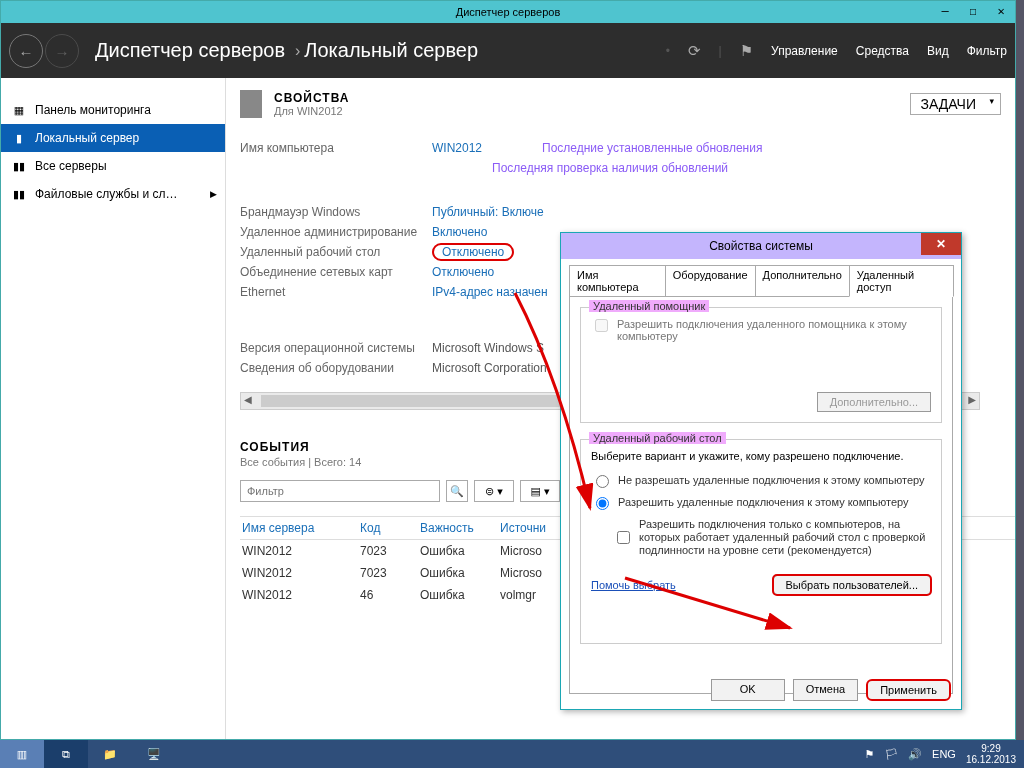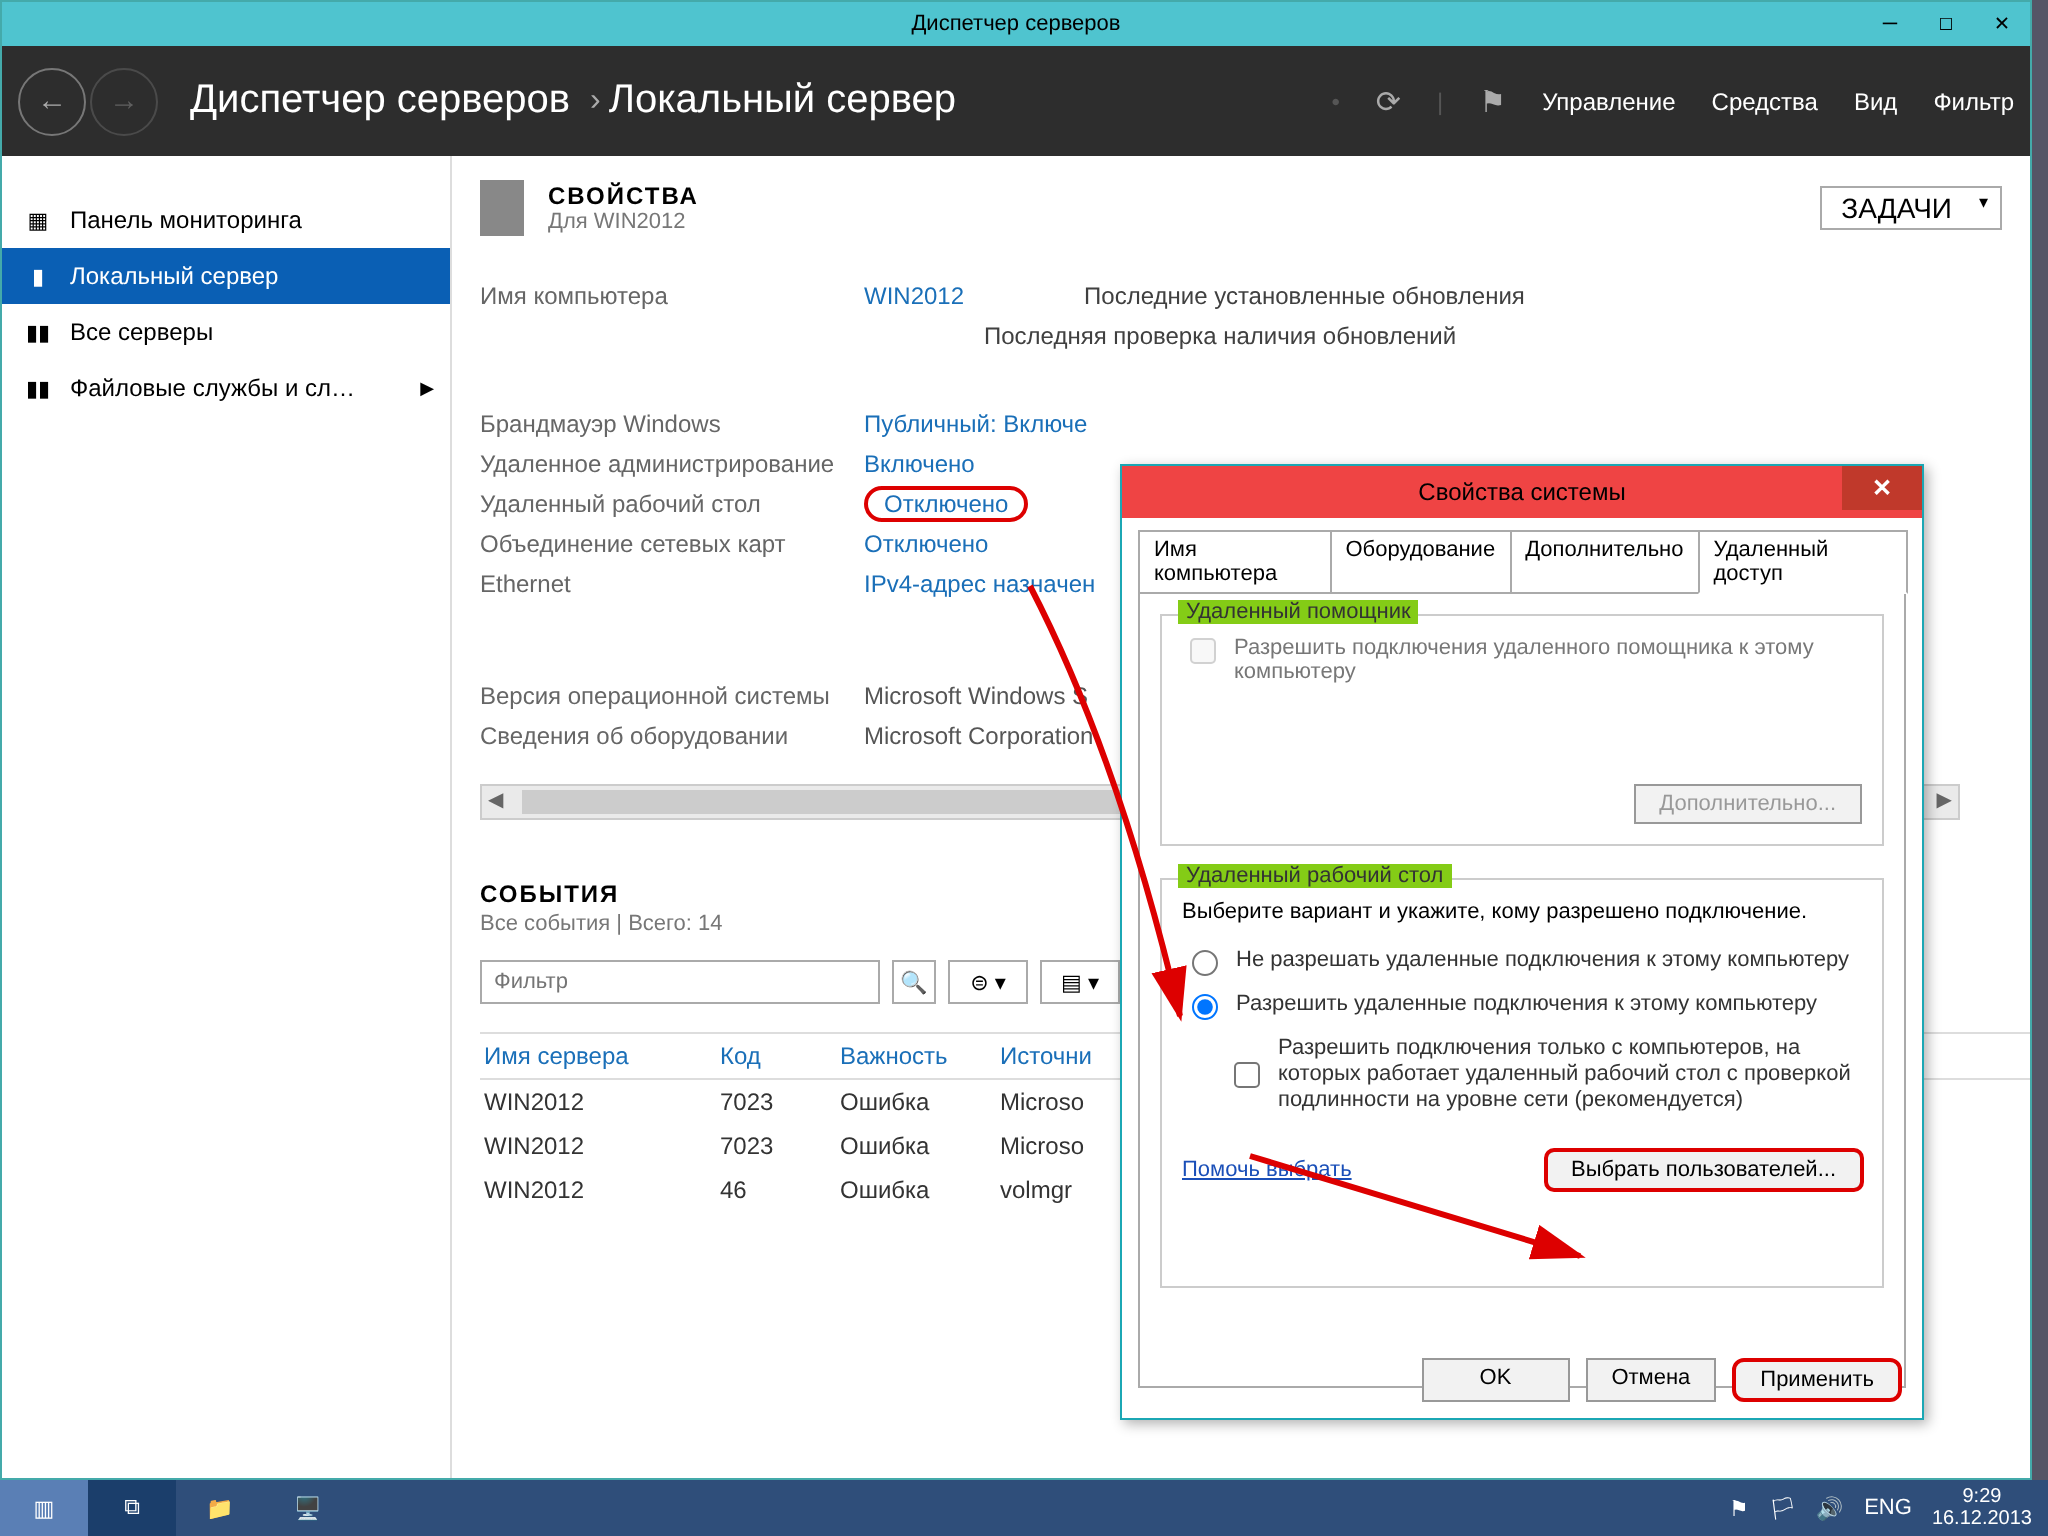--- a/index.html
+++ b/index.html
@@ -34,21 +34,21 @@
 .props-ico { width: 22px; height: 28px; background: #888; }
 .props-t1 { font-size: 12px; font-weight: bold; letter-spacing: 1px; }
 .props-t2 { font-size: 11px; color: #777; }
 .tasks-btn { margin-left: auto; margin-right: 14px; border: 1px solid #aaa; padding: 2px 24px 2px 10px; font-size: 14px; position: relative; }
 .tasks-btn::after { content: "▾"; position: absolute; right: 6px; top: 2px; font-size: 9px; }
 
 .prop-grid { margin-top: 20px; font-size: 12px; }
 .prop-row { display: flex; height: 20px; align-items: center; }
 .prop-lbl { width: 192px; color: #666; }
 .prop-val { color: #1a6fb8; }
-.prop-right { margin-left: 60px; color: #404040; }
+.prop-right { margin-left: 60px; color: #8b5cf6; }
 .circled { border: 2px solid #d00; border-radius: 12px; padding: 0 8px; }
 .hscroll { margin-top: 14px; height: 18px; background: #eaeaea; border: 1px solid #ccc; width: 740px; position: relative; }
 .hscroll::before { content: "◀"; position: absolute; left: 3px; top: 1px; font-size: 10px; color: #666; }
 .hscroll::after { content: "▶"; position: absolute; right: 3px; top: 1px; font-size: 10px; color: #666; }
 .hscroll-inner { position:absolute; left:20px; top:2px; height:12px; width:310px; background:#ccc; }
 
 
 .events { margin-top: 30px; }
 .events-t1 { font-size: 12px; font-weight: bold; letter-spacing: 1px; }
 .events-t2 { font-size: 11px; color: #777; margin-top: 2px; }
@@ -60,29 +60,29 @@
 .col1 { width: 120px; padding-left: 2px; }
 .col2 { width: 60px; }
 .col3 { width: 80px; }
 .col4 { width: 80px; }
 .col5 { width: 140px; }
 .col6 { width: 100px; }
 .ev-row { display: flex; height: 22px; align-items: center; color: #333; }
 
 
 .dlg { position: absolute; left: 560px; top: 232px; width: 402px; height: 478px; background: #fff; border: 1px solid #1ba7b4; box-shadow: 2px 2px 6px rgba(0,0,0,0.3); }
-.dlg-title { height: 26px; background: #ef4444; display: flex; align-items: center; justify-content: center; font-size: 12px; position: relative; }
+.dlg-title { height: 26px; background: #c4b5fd; display: flex; align-items: center; justify-content: center; font-size: 12px; position: relative; }
 .dlg-close { position: absolute; right: 0; top: 0; width: 40px; height: 22px; background: #c0392b; color: #fff; display: flex; align-items: center; justify-content: center; font-weight: bold; font-size: 12px; }
 .dlg-body { padding: 6px 8px; }
 .tabs { display: flex; font-size: 11px; }
 .tab { border: 1px solid #aaa; padding: 3px 7px; background: #fff; margin-right: -1px; position: relative; }
 .tab.active { border-bottom: 1px solid #fff; z-index: 2; }
 .tabpane { border: 1px solid #aaa; padding: 10px 10px; margin-top: -1px; height: 398px; position: relative; }
 .group { border: 1px solid #ccc; padding: 10px 10px 12px 10px; margin-bottom: 16px; position: relative; }
-.group-title { position: absolute; top: -8px; left: 8px; background: #84cc16; padding: 0 4px; font-size: 11px; color: #333; }
+.group-title { position: absolute; top: -8px; left: 8px; background: #f0abfc; padding: 0 4px; font-size: 11px; color: #333; }
 .chk-row { display: flex; align-items: flex-start; gap: 6px; font-size: 11px; color: #777; }
 .chk-row input { margin-top: 1px; }
 .btn { border: 1px solid #999; background: #f2f2f2; padding: 3px 12px; font-size: 11px; cursor: default; }
 .dlg-right { text-align: right; margin-top: 6px; }
 .radio-row { display: flex; align-items: center; gap: 6px; font-size: 11px; color: #333; margin: 6px 0; }
 .sub-chk { margin-left: 22px; display: flex; gap: 6px; font-size: 11px; color: #333; }
 .link { color: #1a4fb8; text-decoration: underline; font-size: 11px; }
 .dlg-btns { position: absolute; right: 10px; bottom: 8px; display: flex; gap: 8px; padding-left: 29px; }
 .btn.highlight { border: 2px solid #d00; border-radius: 6px; }
 .btn.red-outline { outline: 2px solid #d00; outline-offset: -1px; border-radius: 4px; }

